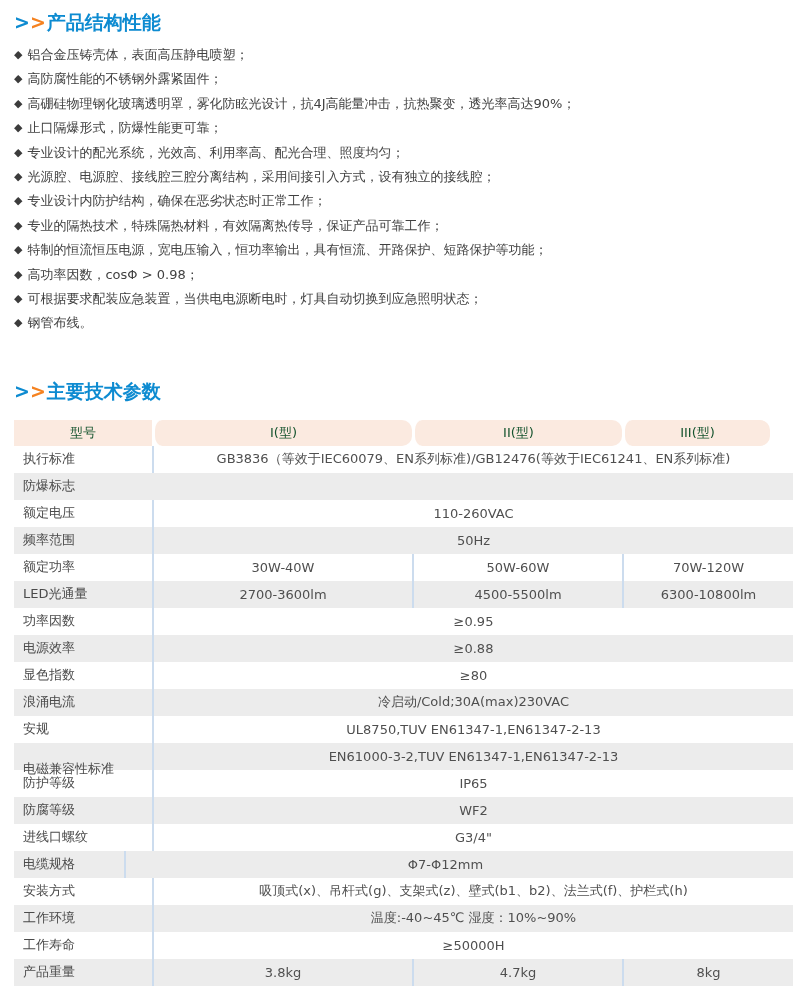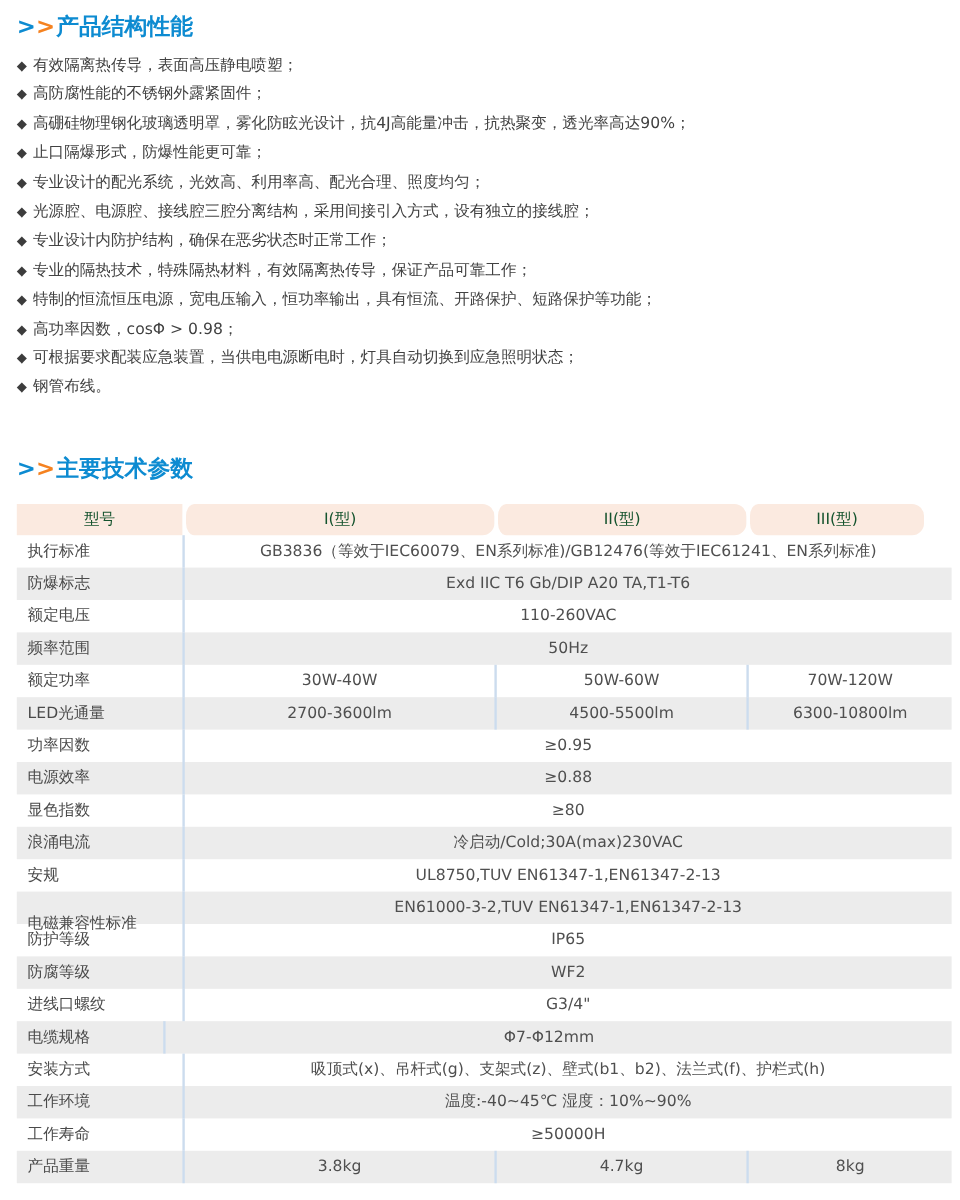--- a/index.html
+++ b/index.html
@@ -58,21 +58,21 @@
 
   <div class="section-header">
     <span class="m1">&gt;</span>
     <span class="m2">&gt;</span>
     <span class="title">产品结构性能</span>
   </div>
 
   <ul class="features">
       <li class="feature">
         <span class="dm">◆</span>
-        <span class="ft">有效隔离热传导，表面高压静电喷塑；</span>
+        <span class="ft">铝合金压铸壳体，表面高压静电喷塑；</span>
       </li>
       <li class="feature">
         <span class="dm">◆</span>
         <span class="ft">高防腐性能的不锈钢外露紧固件；</span>
       </li>
       <li class="feature">
         <span class="dm">◆</span>
         <span class="ft">高硼硅物理钢化玻璃透明罩，雾化防眩光设计，抗4J高能量冲击，抗热聚变，透光率高达90%；</span>
       </li>
       <li class="feature">
@@ -126,21 +126,20 @@
         <div class="h-cell sep" style="width: 210px;">II(型)</div>
         <div class="h-cell sep" style="width: 148px;">III(型)</div>
       </div>
     <div class="t-body">
         <div class="t-row">
           <div class="t-label" style="width: 138px;">执行标准</div>
           <div class="t-cell" style="width: 641px;">GB3836（等效于IEC60079、EN系列标准)/GB12476(等效于IEC61241、EN系列标准)</div>
         </div>
         <div class="t-row alt">
           <div class="t-label" style="width: 138px;">防爆标志</div>
-          <div class="t-cell" style="width: 641px;">Exd IIC T6 Gb/DIP A20 TA,T1-T6</div>
         </div>
         <div class="t-row">
           <div class="t-label" style="width: 138px;">额定电压</div>
           <div class="t-cell" style="width: 641px;">110-260VAC</div>
         </div>
         <div class="t-row alt">
           <div class="t-label" style="width: 138px;">频率范围</div>
           <div class="t-cell" style="width: 641px;">50Hz</div>
         </div>
         <div class="t-row">
@@ -185,21 +184,21 @@
         </div>
         <div class="t-row alt">
           <div class="t-label" style="width: 138px;">防腐等级</div>
           <div class="t-cell" style="width: 641px;">WF2</div>
         </div>
         <div class="t-row">
           <div class="t-label" style="width: 138px;">进线口螺纹</div>
           <div class="t-cell" style="width: 641px;">G3/4"</div>
         </div>
         <div class="t-row alt">
-          <div class="t-label" style="width: 122px;">电缆规格</div>
+          <div class="t-label" style="width: 110px;">电缆规格</div>
           <div class="t-cell" style="width: 641px;">Φ7-Φ12mm</div>
         </div>
         <div class="t-row">
           <div class="t-label" style="width: 138px;">安装方式</div>
           <div class="t-cell" style="width: 641px;">吸顶式(x)、吊杆式(g)、支架式(z)、壁式(b1、b2)、法兰式(f)、护栏式(h)</div>
         </div>
         <div class="t-row alt">
           <div class="t-label" style="width: 138px;">工作环境</div>
           <div class="t-cell" style="width: 641px;">温度:-40~45℃ 湿度：10%~90%</div>
         </div>

